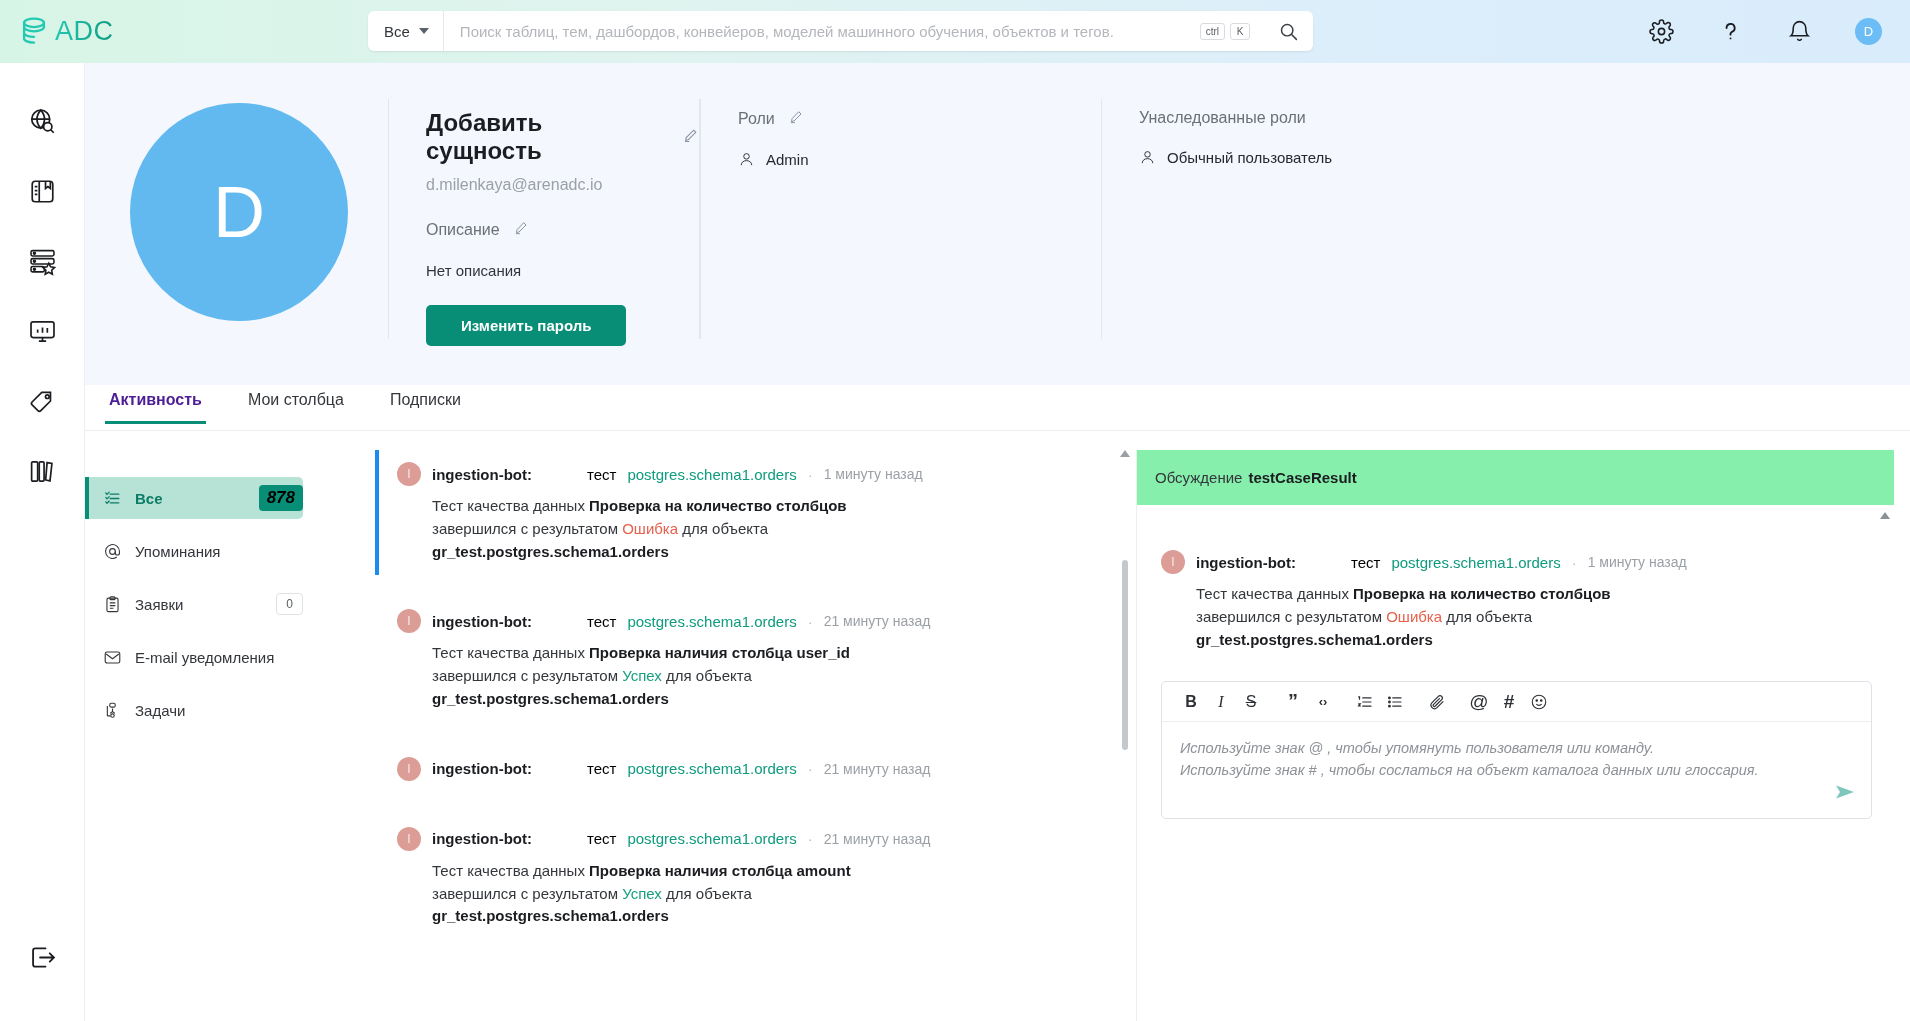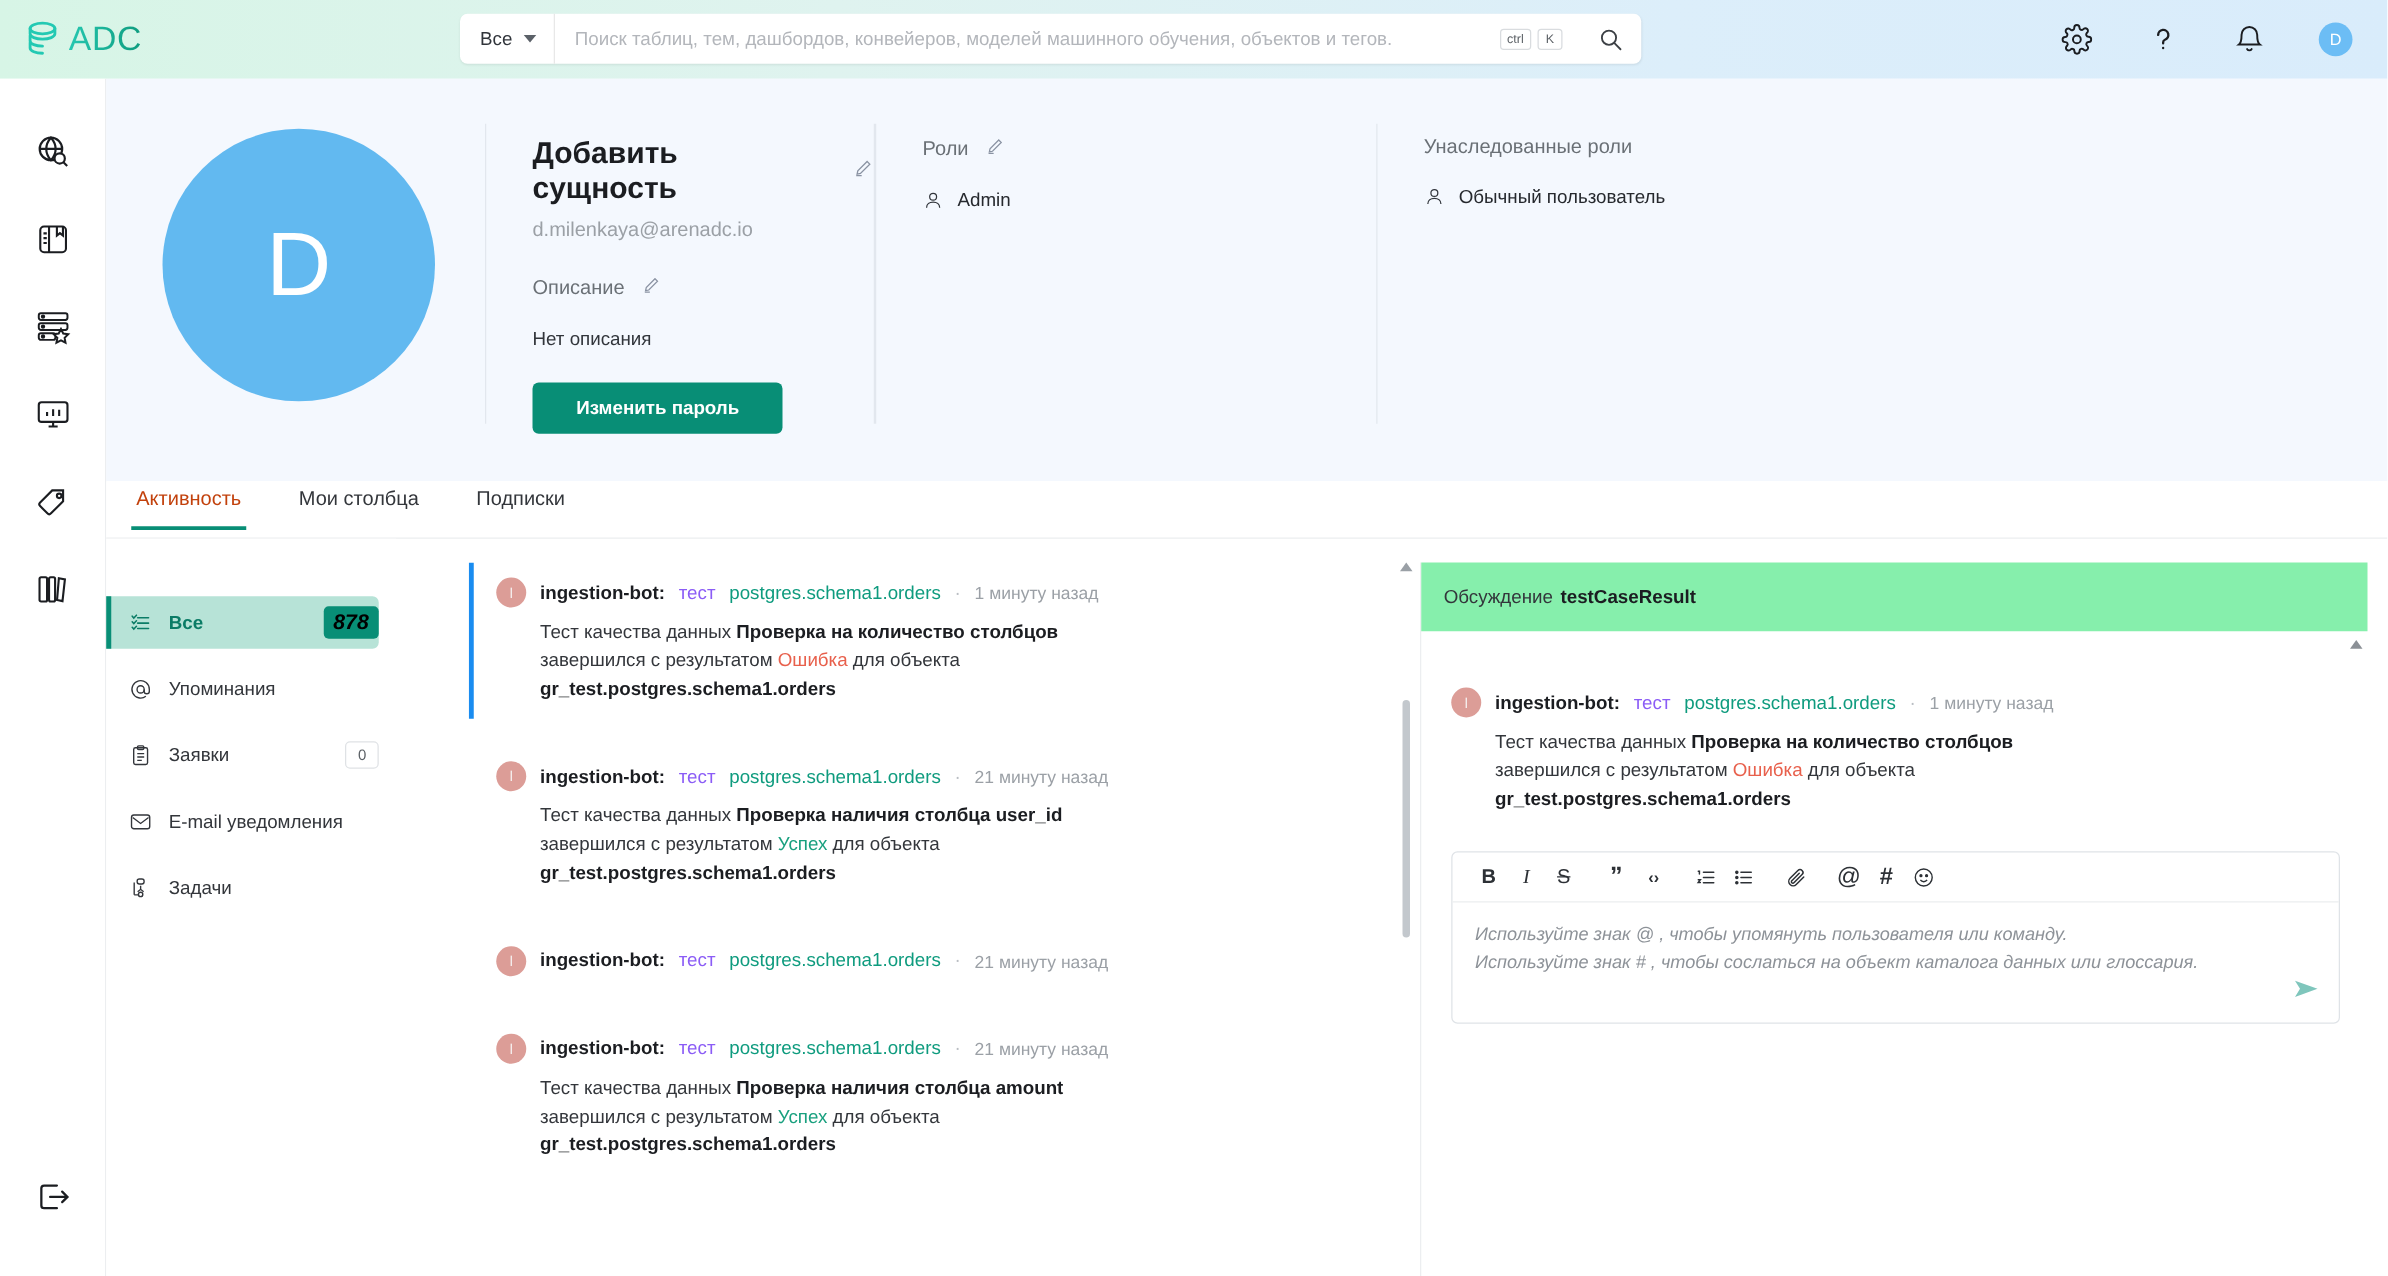--- a/index.html
+++ b/index.html
@@ -101,21 +101,21 @@
   .col-head-text { font-size: 16px; color: #6a7076; }
   .chip-row { display: flex; align-items: center; gap: 11px; margin-top: 22px; font-size: 15px; color: #26292e; }
 
   
   .tabs {
     position: absolute; left: 85px; top: 385px; width: 1825px; height: 46px;
     display: flex; align-items: flex-start; gap: 38px; padding-left: 20px;
     border-bottom: 1px solid #eceef0; background: #fff;
   }
   .tab { font-size: 16px; color: #33363b; padding: 6px 4px 12px; cursor: pointer; }
-  .tab.active { color: #c2410c; font-weight: normal; border-bottom: 3px solid #088e76; }
+  .tab.active { color: #4c1d95; font-weight: bold; border-bottom: 3px solid #088e76; }
 
   
   .filters { position: absolute; left: 85px; top: 431px; width: 232px; height: 590px; background: #fff; padding-top: 46px; }
   .f-item {
     display: flex; align-items: center; gap: 13px; height: 42px;
     margin: 0 14px 0 0; padding-left: 18px; border-radius: 0 5px 5px 0;
     font-size: 15px; color: #33363b; cursor: pointer; position: relative;
   }
   .f-item + .f-item { margin-top: 11px; }
   .f-item.active { background: #b7e3d7; color: #0b7c66; font-weight: bold; }
@@ -130,21 +130,21 @@
     overflow: hidden; background: #fff;
   }
   .feed-item { position: relative; padding: 12px 0 12px 22px; margin-bottom: 22px; }
   .feed-item.highlight { border-left: 4px solid #1a8cf0; padding-left: 18px; }
   .feed-head { display: flex; align-items: center; gap: 11px; font-size: 15px; }
   .bot-avatar {
     width: 24px; height: 24px; border-radius: 50%; background: #dc9d97; color: #f4eceb;
     font-size: 12px; display: flex; align-items: center; justify-content: center; flex: none;
   }
   .bot-name { font-weight: bold; color: #1b1d21; }
-  .lt-grey { color: #8b5cf6; }
+  .lt-grey { color: #000000; margin-left: 44px; }
   .link-green { color: #0e9b7e; }
   .dot { color: #b9bdc2; }
   .ts { color: #9ba0a6; font-size: 14px; }
   .feed-body { margin-top: 9px; margin-left: 35px; font-size: 15px; color: #33363b; line-height: 1.52; max-width: 500px; }
   .b { font-weight: bold; color: #1b1d21; }
   .res-err { color: #e8604c; }
   .res-ok { color: #19a07f; }
 
   .feed-scroll { position: absolute; left: 1122px; top: 450px; width: 6px; height: 571px; }
   .feed-scroll .arrow-up { position: absolute; top: 0; left: -2px; width: 0; height: 0; border-left: 5px solid transparent; border-right: 5px solid transparent; border-bottom: 7px solid #9aa0a6; }

